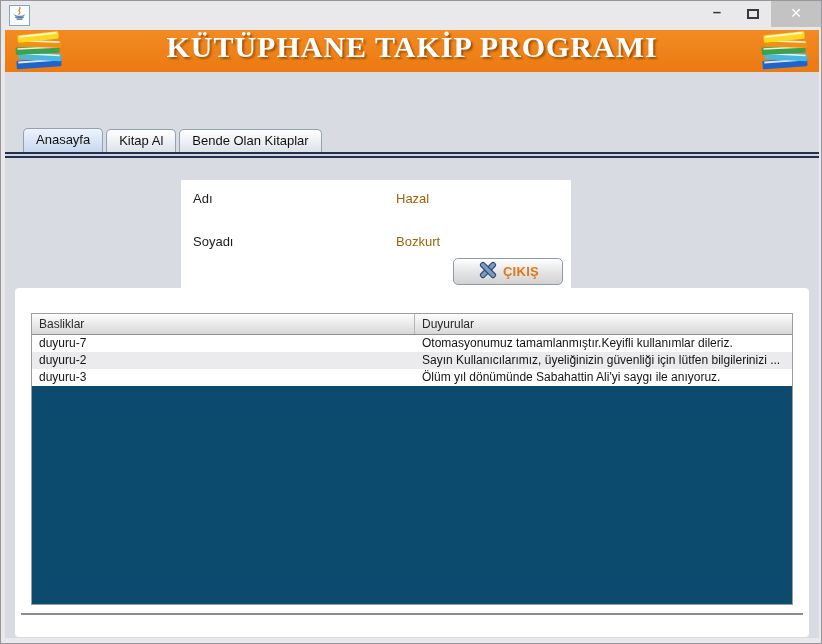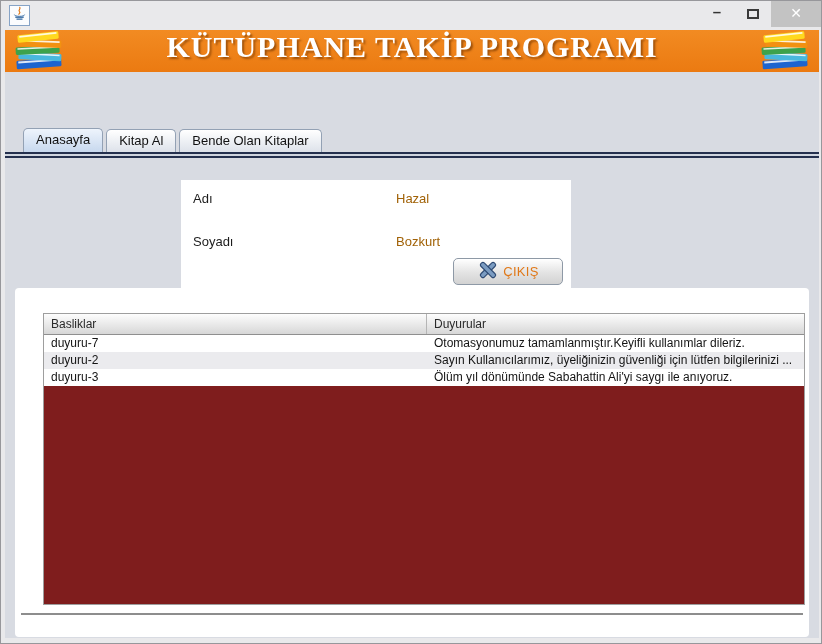--- a/index.html
+++ b/index.html
@@ -44,28 +44,28 @@
 
   
   .profile-panel { position:absolute; left:176px; top:90px; width:390px; height:112px; background:#fff;margin-top:18px; }
   .p-label { position:absolute; left:12px; font-size:13px; color:#1c1c1c; }
   .p-value { position:absolute; left:215px; font-size:13px; color:#a16207; }
   .row1 { top:11px; } .row2 { top:54px;text-align:center; }
   .exit-btn { position:absolute; right:8px; bottom:7px; width:110px; height:27px;
               border:1px solid #8e99a6; border-radius:5px;
               background:linear-gradient(#ffffff,#e3e3e3 55%,#d2d2d2);
               box-shadow:inset 0 1px 0 #fff;
-              display:flex; align-items:center; justify-content:center; gap:4px; cursor:pointer; }
+              display:flex; align-items:center; justify-content:center; gap:4px; cursor:pointer;font-weight:bold; }
   .exit-label { color:#e07818; font-size:13px; letter-spacing:.3px; }
 
   
   .ann-panel { position:absolute; left:10px; top:216px; width:794px; height:349px;
                background:#fff; border-radius:4px; }
-  .table { position:absolute; left:28px; top:25px; width:762px; height:292px;
-           border:1px solid #9e9e9e; background:#7f1d1d; overflow:hidden; }
+  .table { position:absolute; left:16px; top:25px; width:762px; height:292px;
+           border:1px solid #9e9e9e; background:#0c4a6e; overflow:hidden; }
   .thead { display:flex; height:21px; background:linear-gradient(#fdfdfd,#d7d7d7);
            border-bottom:1px solid #8f8f8f; }
   .th { font-size:12px; color:#2a2a2a; line-height:20px; padding:0 7px; cursor:pointer; }
   .th1 { width:383px; border-right:1px solid #b5b5b5; }
   .th2 { flex:1; }
   .trow { display:flex; height:17px; line-height:17px; font-size:12px; color:#141414;
           background:#fff; cursor:pointer; }
   .trow.alt { background:#ebebee; }
   .td1 { width:383px; padding:0 7px; white-space:nowrap; overflow:hidden; }
   .td2 { flex:1; padding:0 7px; white-space:nowrap; overflow:hidden; }

